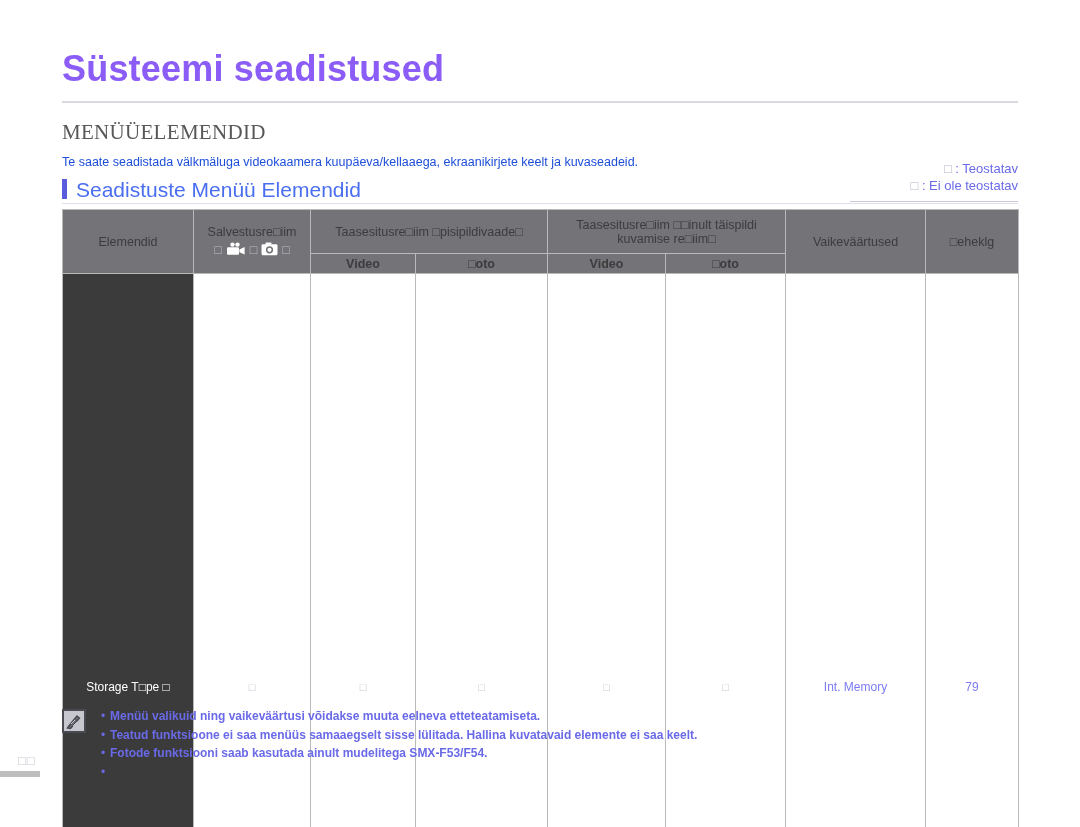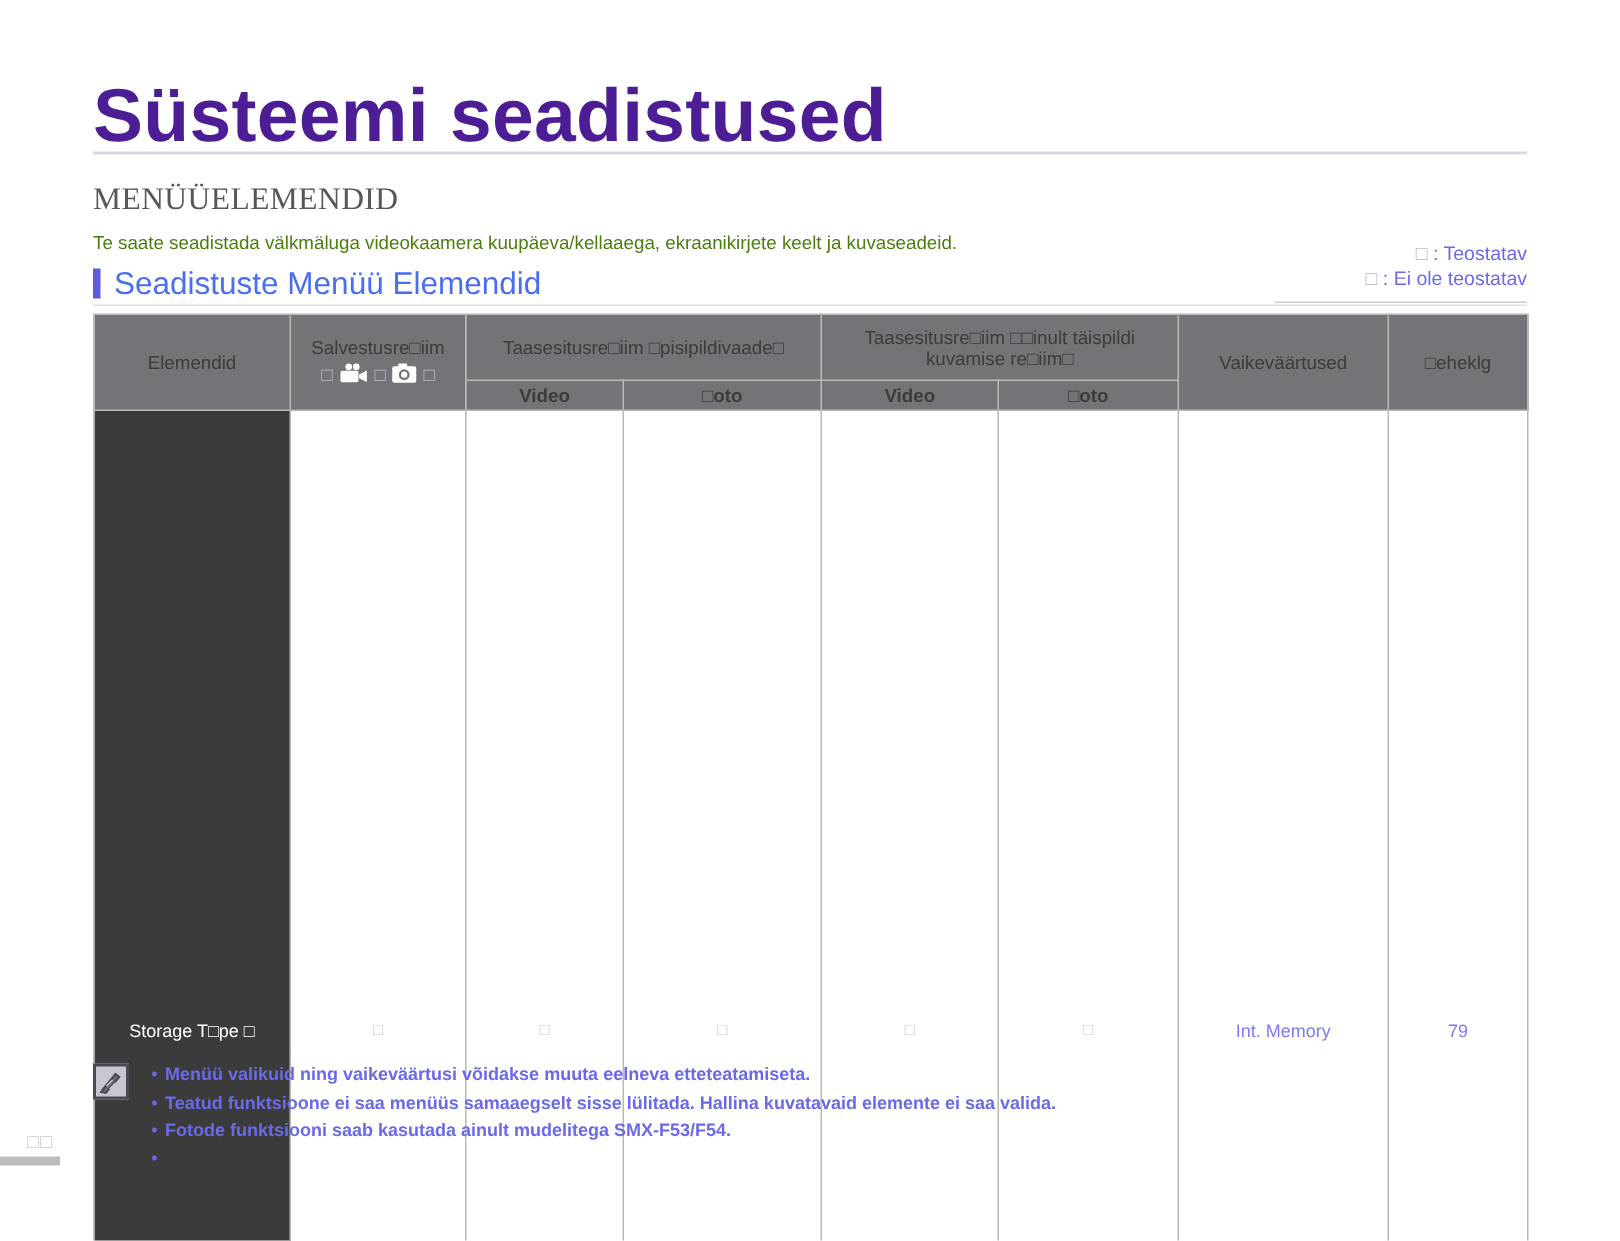--- a/index.html
+++ b/index.html
@@ -8,37 +8,37 @@
     width: 1080px; height: 827px;
     background: #ffffff;
     font-family: "Liberation Sans", sans-serif;
     overflow: hidden;
   }
   .page { position: relative; width: 1080px; height: 827px; }
 
   
   .title {
     position: absolute; left: 62px; top: 48px;
-    font-size: 50px; font-weight: bold;
-    color: #4c1d95; letter-spacing: 0.2px;
+    font-size: 36px; font-weight: bold;
+    color: #8b5cf6; letter-spacing: 0.2px;
     white-space: nowrap;
   }
   .title-rule {
     position: absolute; left: 62px; top: 101px;
     width: 956px; height: 2px; background: #d9d9e4;
   }
 
   
   .section-head {
     position: absolute; left: 62px; top: 120px;
     font-size: 21px; color: #575757; letter-spacing: .3px; font-family: Liberation Serif, serif;
   }
   .section-desc {
     position: absolute; left: 62px; top: 155px;
-    font-size: 12.5px; color: #4d7c0f; white-space: nowrap;
+    font-size: 12.5px; color: #1d4ed8; white-space: nowrap;
   }
   .sub-bar {
     position: absolute; left: 62px; top: 179px;
     width: 5px; height: 20px; background: #5b5bdd;
   }
   .sub-title {
     position: absolute; left: 76px; top: 178px;
     font-size: 21px; color: #4a6ef0;
   }
   .sub-rule {
@@ -237,21 +237,21 @@
         <path d="M7 13 L11 9 M9 15 L13 11" stroke="#c7c7cf" stroke-width="1"></path>
       </svg>
     </div>
     <div class="note-list" id="note-list">
         <div class="note-row">
           <span class="note-bullet">•</span>
           <span class="note-text">Menüü valikuid ning vaikeväärtusi võidakse muuta eelneva etteteatamiseta.</span>
         </div>
         <div class="note-row">
           <span class="note-bullet">•</span>
-          <span class="note-text">Teatud funktsioone ei saa menüüs samaaegselt sisse lülitada. Hallina kuvatavaid elemente ei saa valida.</span>
+          <span class="note-text">Teatud funktsioone ei saa menüüs samaaegselt sisse lülitada. Hallina kuvatavaid elemente ei saa keelt.</span>
         </div>
         <div class="note-row">
           <span class="note-bullet">•</span>
           <span class="note-text">Fotode funktsiooni saab kasutada ainult mudelitega SMX-F53/F54.</span>
         </div>
         <div class="note-row">
           <span class="note-bullet">•</span>
         </div>
       </div>
   </div>

